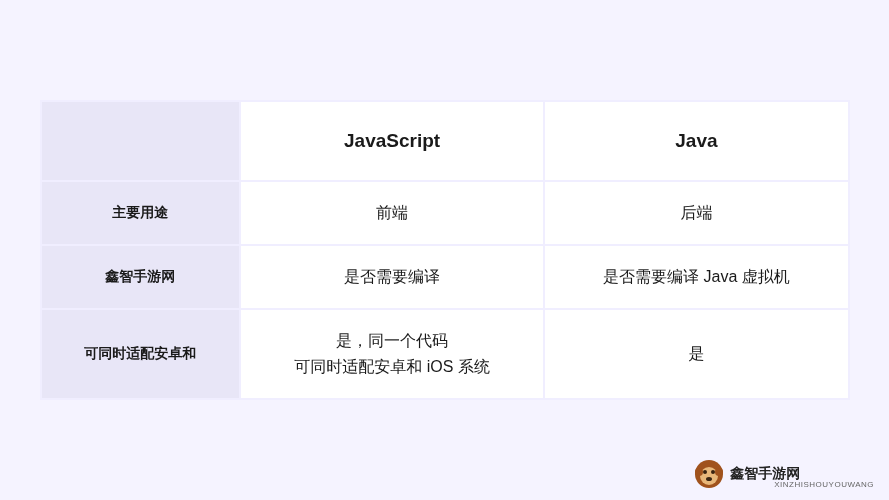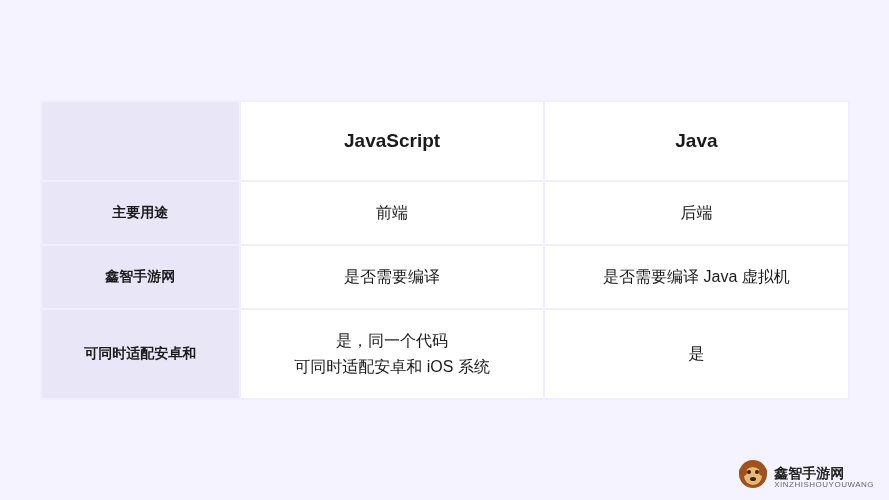--- a/index.html
+++ b/index.html
@@ -76,20 +76,21 @@
     }
     .watermark-cn {
       font-size: 14px;
       font-weight: bold;
       color: #222;
     }
     .watermark-en {
       font-size: 8px;
       color: #666;
       letter-spacing: 0.5px;
+      margin-left: 44px;
     }
   </style>
 </head>
 <body>
 
 <div class="table-container">
   <table>
     <tbody>
         <tr>
       <td class="corner-cell"></td>

